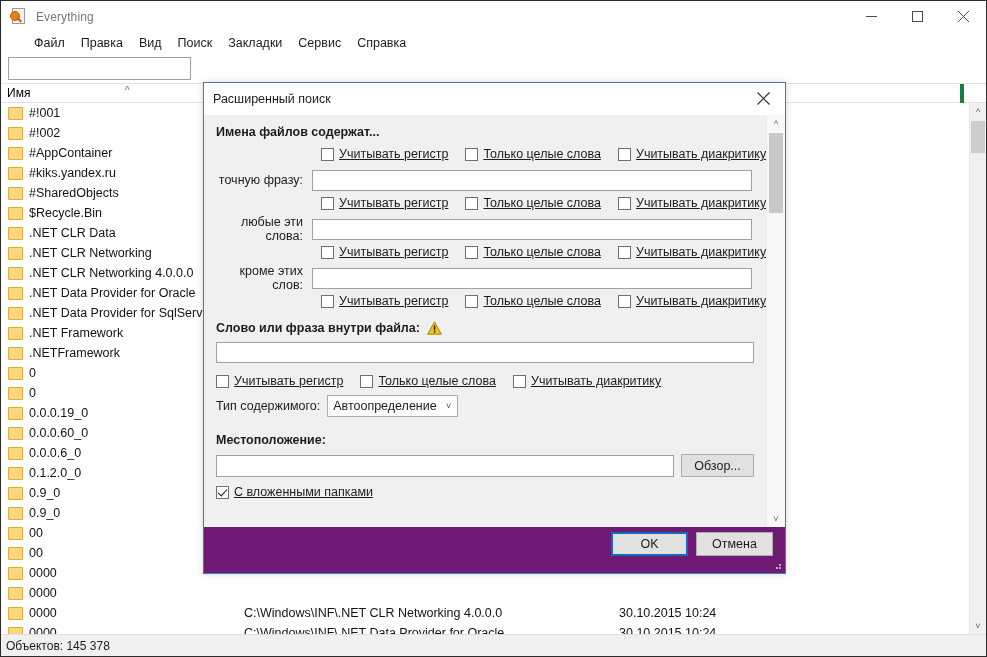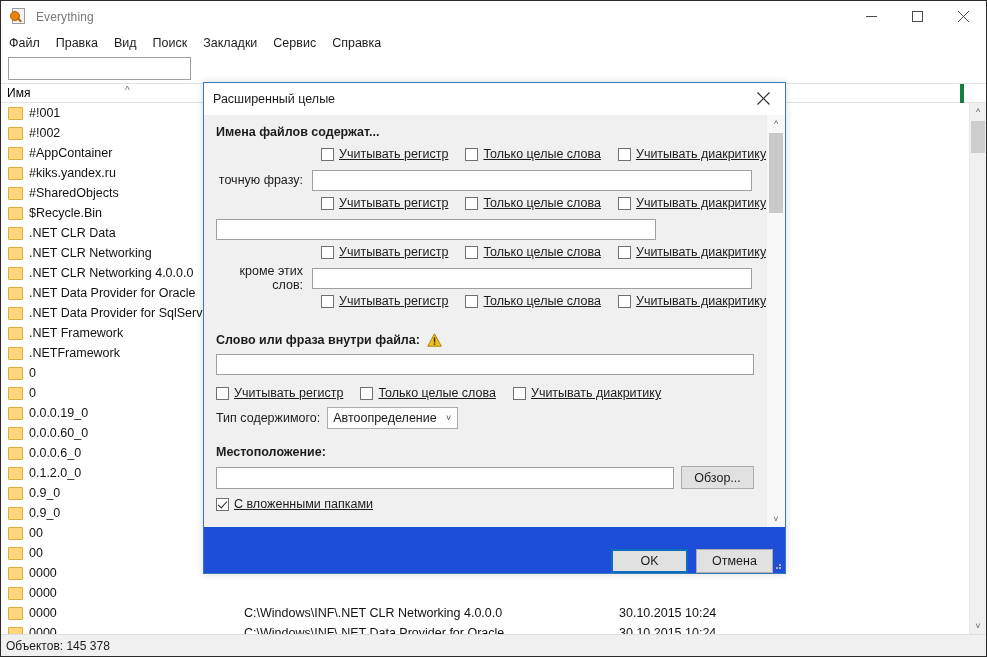--- a/index.html
+++ b/index.html
@@ -83,21 +83,21 @@
     display: flex; align-items: center; justify-content: center;
     color: #4a4a4a;
   }
   .win-btn svg { display: block; }
 
   
   .menubar {
     height: 22px;
     display: flex;
     align-items: center;
-    padding-left: 0;
+    padding-left: 25px;
     flex: 0 0 auto;
     background: #fff;
   }
   .menu-item {
     font-size: 12.5px;
     color: #1c1c1c;
     padding: 2px 8px;
     white-space: nowrap;
   }
 
@@ -455,24 +455,24 @@
     left: 2px; right: 2px;
     top: 18px;
     height: 80px;
     background: #c9c9c9;
   }
 
   
   .dlg-footer {
     flex: 0 0 auto;
     height: 46px;
-    background: #1d4ed8;
-    position: relative;
-    display: flex;
-    align-items: flex-end;
+    background: #701a75;
+    position: relative;
+    display: flex;
+    align-items: flex-start;
     justify-content: flex-end;
     padding-right: 12px;
     padding-top: 5px;
     box-sizing: border-box;
   }
   .btn {
     height: 24px;
     border: 1px solid #adadad;
     background: #e1e1e1;
     font-family: "Liberation Sans", sans-serif;
@@ -730,21 +730,21 @@
   </div>
 
   <div class="statusbar">
     <span>Объектов: 145 378</span>
   </div>
 </div>
 
 <div id="dialog">
 
   <div class="dlg-title">
-    <div class="dlg-title-text">Расширенный целые</div>
+    <div class="dlg-title-text">Расширенный поиск</div>
     <div class="dlg-close">
       <svg width="13" height="13" viewBox="0 0 13 13">
           <line x1="0.5" y1="0.5" x2="12.5" y2="12.5" stroke="#2b2b2b" stroke-width="1.1"></line>
           <line x1="12.5" y1="0.5" x2="0.5" y2="12.5" stroke="#2b2b2b" stroke-width="1.1"></line>
         </svg>
     </div>
   </div>
 
   <div class="dlg-body">
     <div class="dlg-content">
@@ -781,20 +781,21 @@
             <label class="cb">
               <span class="box"></span>
               <span>Только целые слова</span>
             </label>
             <label class="cb">
               <span class="box"></span>
               <span>Учитывать диакритику</span>
             </label>
           </div>
           <div class="field-row">
+            <span class="field-label">любые эти слова:</span>
             <input type="text" class="text-input" style="width: 440px; flex: 0 0 auto;">
           </div>
           <div class="cb-row indent">
             <label class="cb">
               <span class="box"></span>
               <span>Учитывать регистр</span>
             </label>
             <label class="cb">
               <span class="box"></span>
               <span>Только целые слова</span>
@@ -818,21 +819,21 @@
               <span>Только целые слова</span>
             </label>
             <label class="cb">
               <span class="box"></span>
               <span>Учитывать диакритику</span>
             </label>
           </div>
         </div>
 
       
-      <div class="section-title" style="margin-top:25px; margin-bottom:7px;">
+      <div class="section-title" style="margin-top:13px; margin-bottom:7px;">
         <span>Слово или фраза внутри файла:</span>
         <span class="warn-tri">
           <svg width="15" height="14" viewBox="0 0 15 14">
             <polygon points="7.5,0.8 14.3,13.2 0.7,13.2" fill="#f2c317" stroke="#9c7a05" stroke-width="0.9"></polygon>
             <rect x="6.8" y="4.4" width="1.5" height="5" fill="#3b2d00"></rect>
             <rect x="6.8" y="10.3" width="1.5" height="1.5" fill="#3b2d00"></rect>
           </svg>
         </span>
       </div>
 

